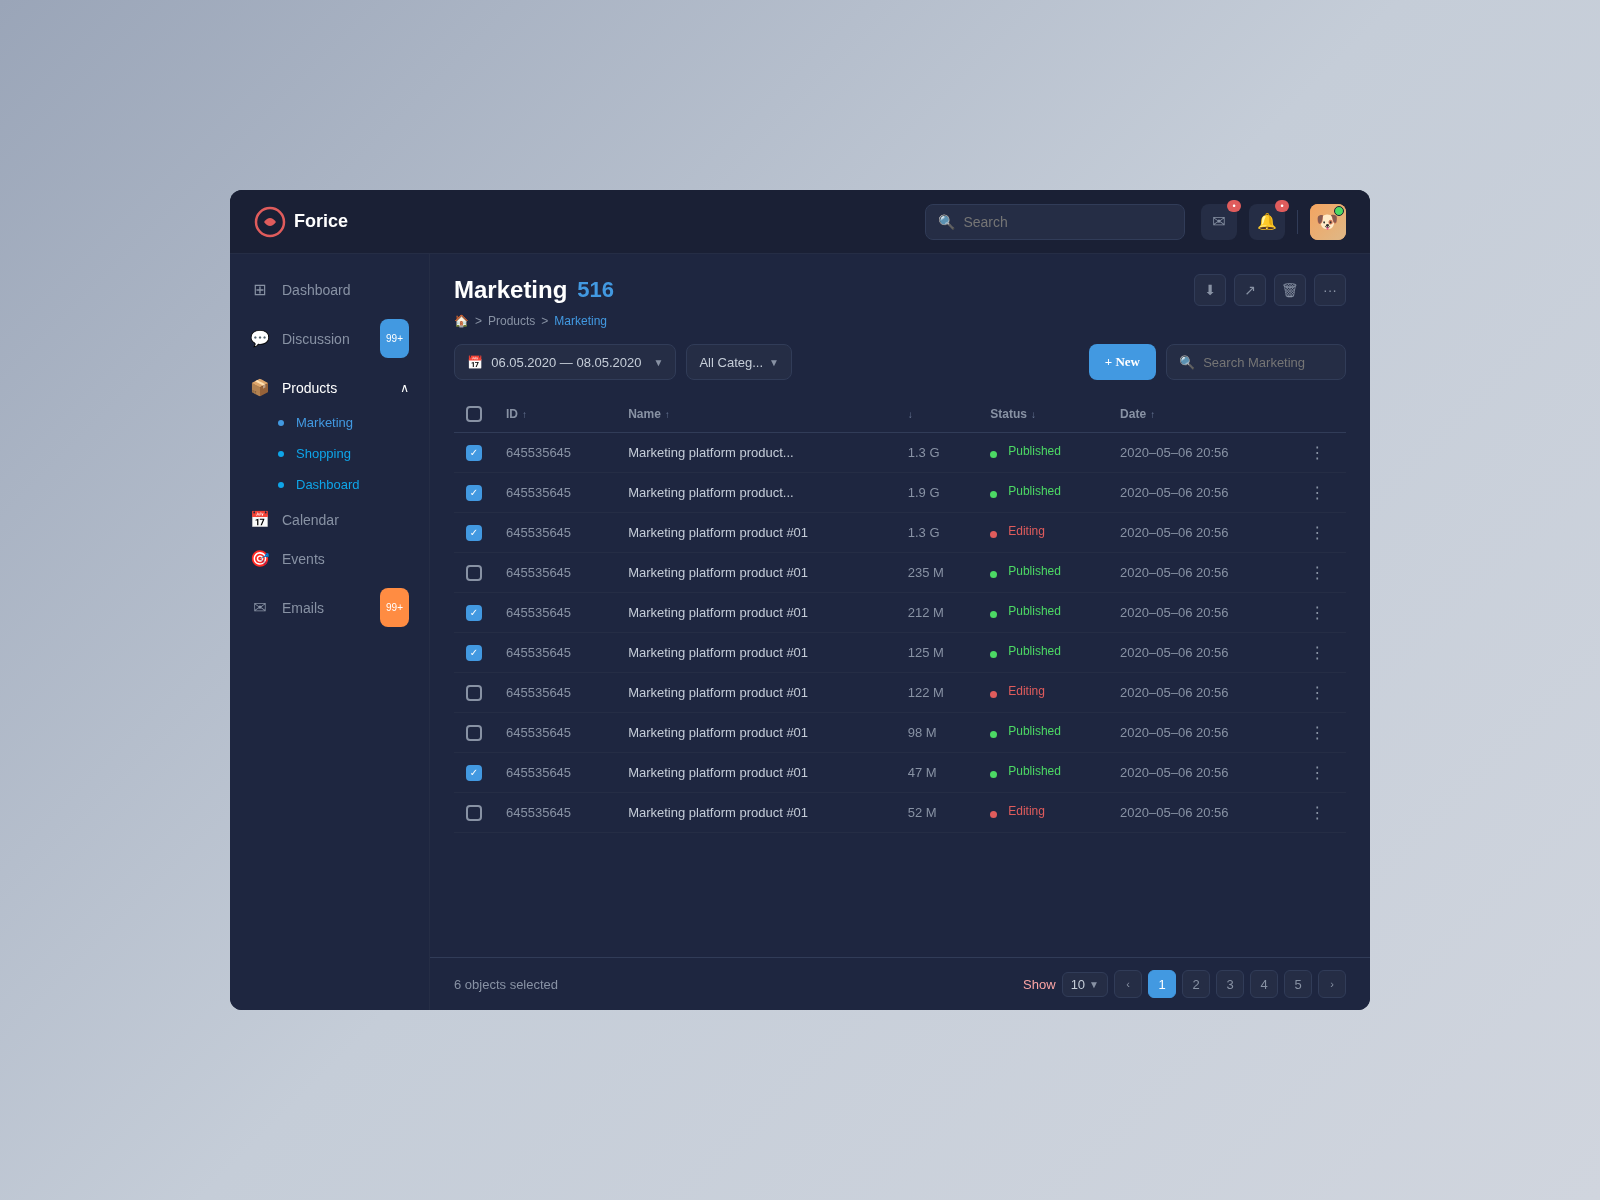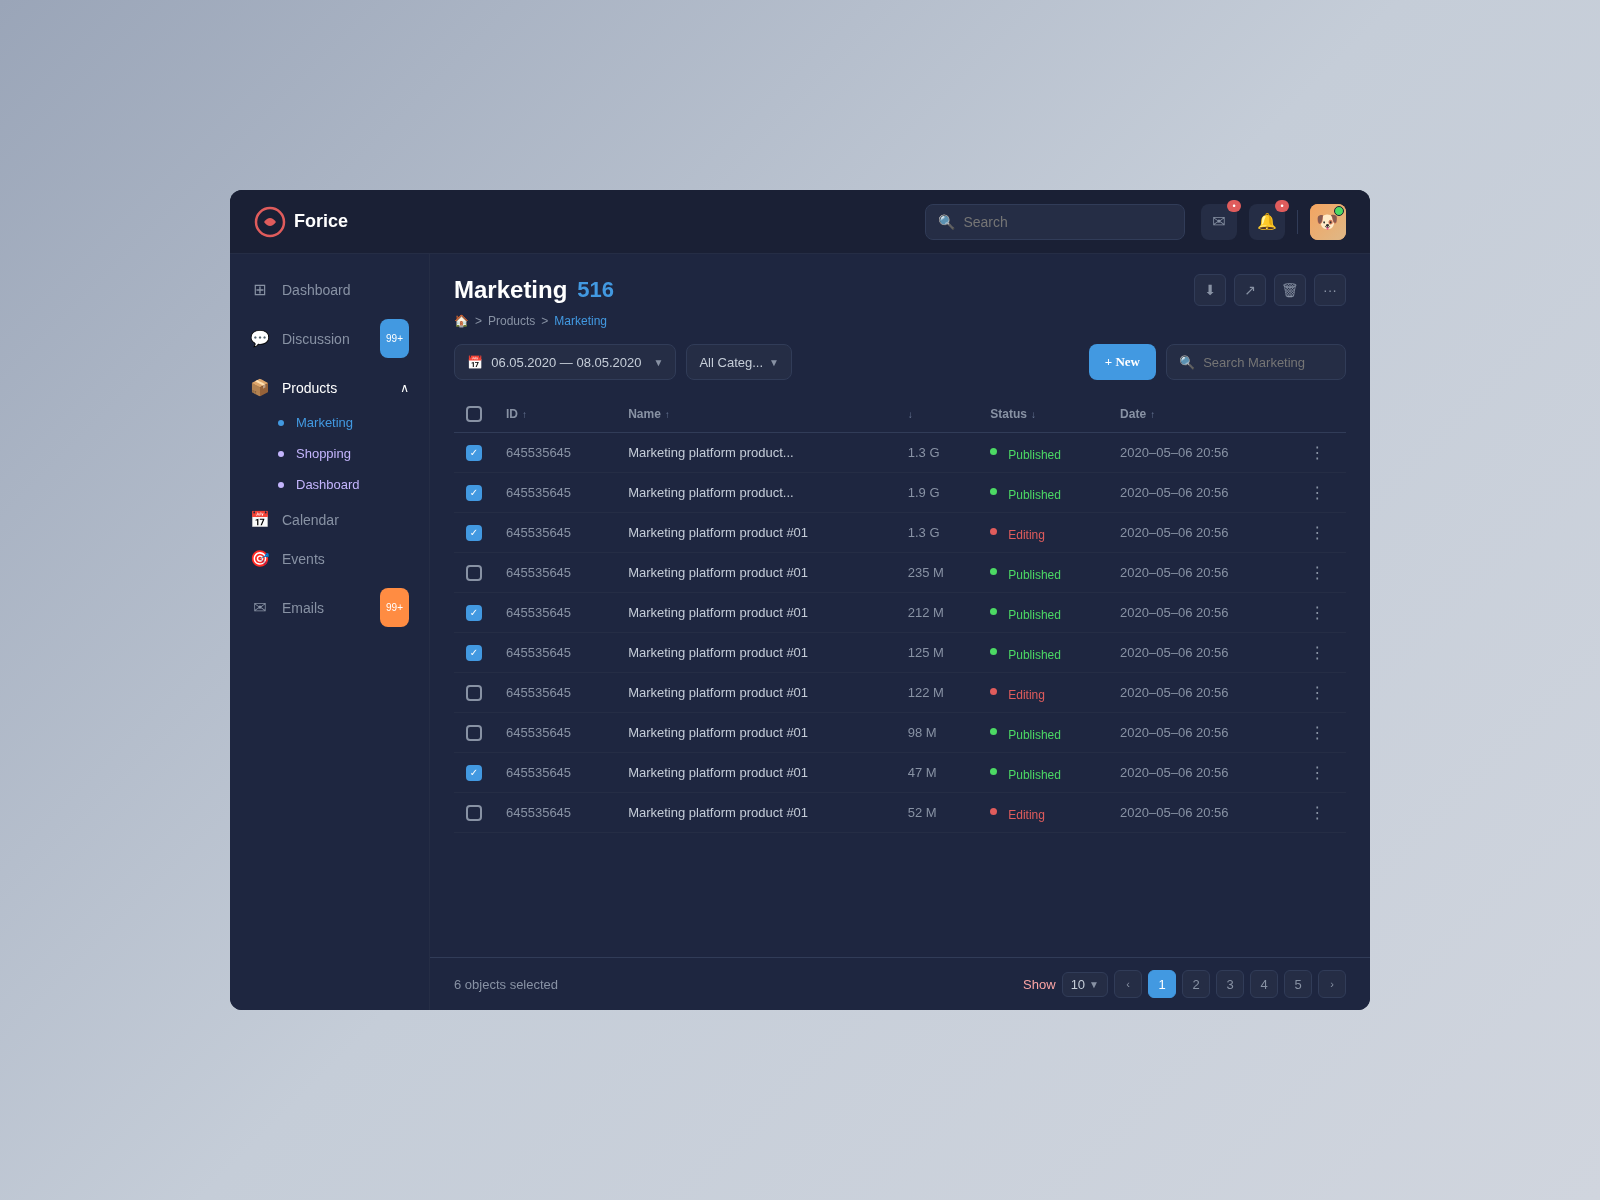--- a/index.html
+++ b/index.html
@@ -168,21 +168,21 @@
       padding: 14px 6px;
     }
     .nav-badge.orange { background: #ff8c42; }
     .sub-nav { padding-left: 0; }
     .sub-nav-item {
       display: flex;
       align-items: center;
       gap: 12px;
       padding: 8px 20px 8px 48px;
       cursor: pointer;
-      color: #c4b5fd;
+      color: #0ea5e9;
       font-size: 13px;
       transition: background 0.15s;
     }
     .sub-nav-item.active { color: #4299e1; }
     .dot { width: 6px; height: 6px; border-radius: 50%; background: currentColor; flex-shrink: 0; }
     .chevron { margin-left: auto; font-size: 12px; }
     
     .main {
       flex: 1;
       display: flex;
@@ -355,21 +355,21 @@
       flex-shrink: 0;
     }
     .checkbox.checked {
       background: #4299e1;
       border-color: #4299e1;
       color: white;
       font-size: 10px;
     }
     .status-badge {
       display: inline-flex;
-      align-items: flex-start;
+      align-items: flex-end;
       gap: 11px;
       font-size: 12px;
     }
     .status-dot {
       width: 7px;
       height: 7px;
       border-radius: 50%;
       flex-shrink: 0;
     }
     .status-dot.published { background: #4cd964; }

